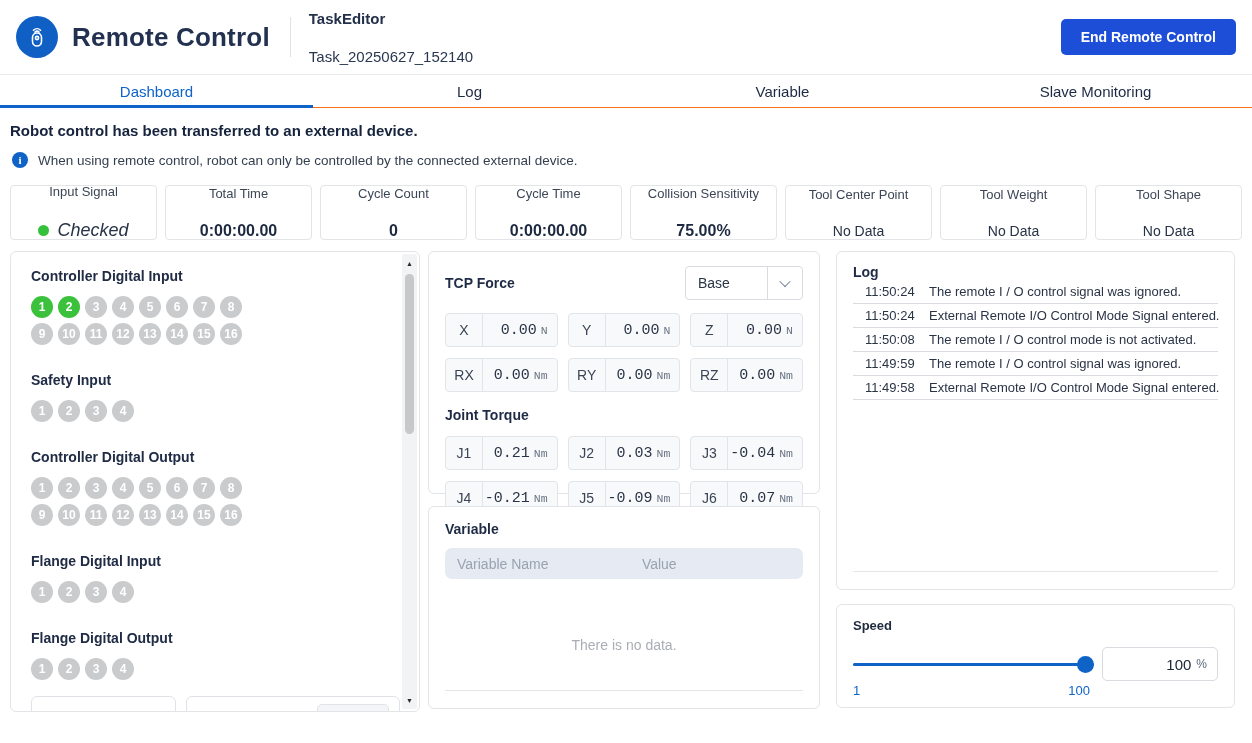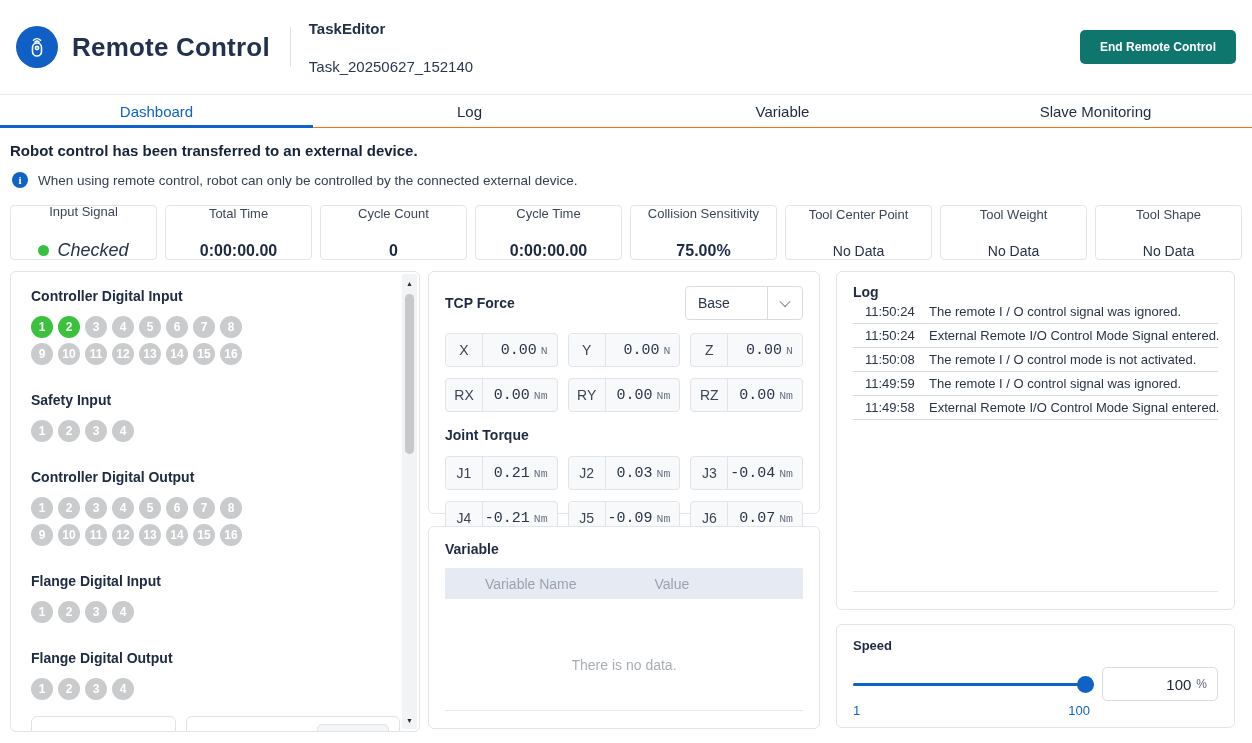--- a/index.html
+++ b/index.html
@@ -1,28 +1,28 @@
 <!DOCTYPE html>
 <html><head>
 <meta charset="utf-8">
 <style>
   * { margin:0; padding:0; box-sizing:border-box; }
   html,body { width:1252px; height:743px; background:#ffffff; overflow:hidden;
     font-family:"Liberation Sans","DejaVu Sans",sans-serif; color:#24304a; }
 
   
-  .header { height:95px; border-bottom:1px solid #e9ebee; display:flex; align-items:center; padding:11px 16px; }
+  .header { height:75px; border-bottom:1px solid #e9ebee; display:flex; align-items:center; padding:11px 16px; }
   .app-badge { width:42px; height:42px; border-radius:50%; background:#0f5fc4; display:flex; align-items:center; justify-content:center; flex:0 0 auto; }
   .app-title { font-size:26px; font-weight:bold; color:#233150; margin-left:14px; letter-spacing:0.2px; }
   .header-divider { width:1px; height:40px; background:#dfe2e6; margin:0 18px 0 20px; }
   .task-block { display:flex; flex-direction:column; justify-content:center; gap:21px; }
   .task-label { font-size:15px; font-weight:bold; color:#22304a; }
   .task-name { font-size:15px; color:#2a3750; }
   .header-spacer { flex:1; }
-  .end-btn { background:#0f766e; color:#fff; font-size:12px; font-weight:bold; border:none; border-radius:5px;
+  .end-btn { background:#1d4ed8; color:#fff; font-size:14px; font-weight:bold; border:none; border-radius:5px;
     padding:10px 20px; cursor:pointer; font-family:inherit; }
 
   
   .tabbar { display:flex; border-bottom:1px solid #f97316; height:33px; }
   .tab { flex:1 1 0; display:flex; align-items:center; justify-content:center; font-size:15px; color:#1d2a43;
     cursor:pointer; position:relative; }
   .tab.active { color:#0e62c8; }
   .tab.active::after { content:""; position:absolute; left:0; right:0; bottom:-1px; height:3px; background:#0e62c8; }
 
   
@@ -78,21 +78,21 @@
   .field-grid { display:grid; grid-template-columns:repeat(3,1fr); gap:11px 10px; margin-top:13px; }
   .field { display:flex; height:34px; border:1px solid #e1e4e8; border-radius:4px; background:#f8f9fa; overflow:hidden; }
   .field-label { width:37px; border-right:1px solid #e1e4e8; display:flex; align-items:center; justify-content:center;
     font-size:14px; color:#3b4555; flex:0 0 auto; }
   .field-value { flex:1; display:flex; align-items:center; justify-content:flex-end; padding-right:9px;font-family:Liberation Mono, monospace; }
   .field-num { font-size:15px; color:#2a3447; }
   .field-unit { font-size:11.5px; color:#6a7484; margin-left:4px; }
   .torque-title { margin-top:15px; }
 
   .panel-variable { left:428px; top:255px; width:392px; height:203px; padding:14px 16px 0; }
-  .table-head { display:flex; background:#e6eaf2; height:31px; align-items:center; margin-top:11px; border-radius:1px;padding-left:28px; }
+  .table-head { display:flex; background:#e6eaf2; height:31px; align-items:center; margin-top:11px; border-radius:7px; }
   .var-col1 { width:55%; padding-left:12px; font-size:14px; color:#9aa3af; }
   .var-col2 { flex:1; font-size:14px; color:#9aa3af; }
   .empty-text { text-align:center; font-size:14px; color:#a9aeb5; margin-top:58px; }
   .panel-hr { position:absolute; left:16px; right:16px; bottom:17px; border-top:1px solid #e4e6e9; }
 
   
   .panel-log { left:836px; top:0; width:399px; height:339px; padding:12px 16px 0; }
   .log-head { display:flex; background:#e6eaf2; height:26px; align-items:center; margin-top:10px; }
   .log-col-time { width:76px; padding-left:12px; font-size:13px; color:#454e5c; flex:0 0 auto; }
   .log-col-msg { flex:1; font-size:13px; color:#454e5c; }

